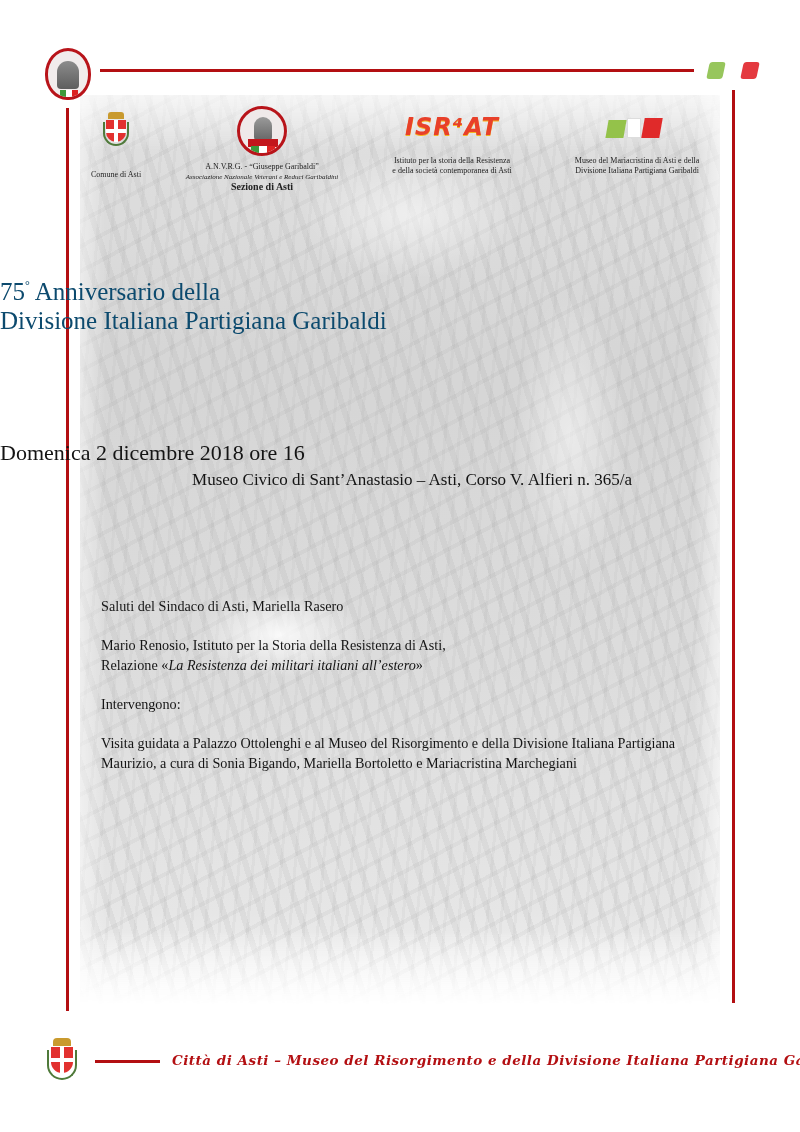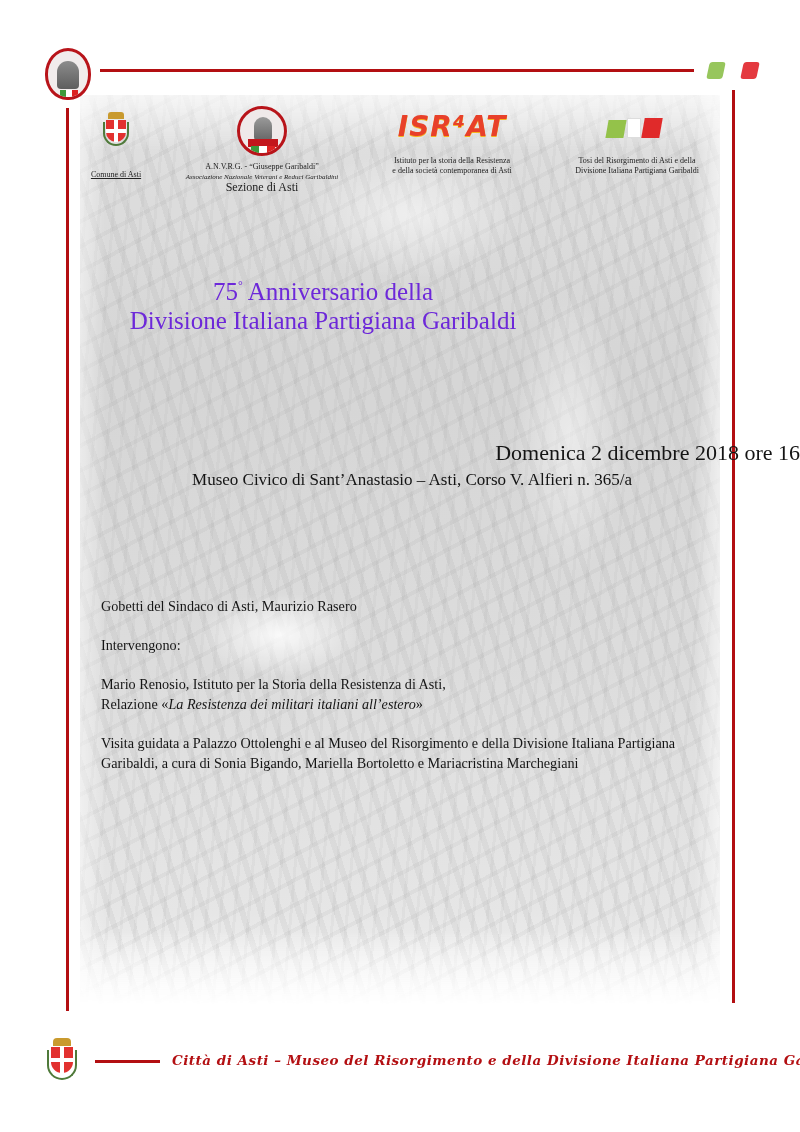--- a/index.html
+++ b/index.html
@@ -61,32 +61,32 @@
     .anvrg-medal {
       width: 50px; height: 50px; margin: 0 auto 6px; border-radius: 50%;
       border: 3px solid #b8141a; background: #efe9e9; position: relative; overflow: hidden;
     }
     .anvrg-medal .face { position: absolute; left: 14px; top: 8px; width: 18px; height: 24px; border-radius: 9px 9px 4px 4px; background: linear-gradient(#9a9a9a, #666); }
     .anvrg-medal .scarf { position: absolute; left: 8px; top: 30px; width: 30px; height: 8px; background: #c3161c; }
     .anvrg-medal .flag { position: absolute; bottom: 0; left: 11px; width: 24px; height: 7px; background: linear-gradient(90deg, #3c9a3c 0 33%, #fff 33% 66%, #d22 66%); }
 
     .isr-logo {
       font-family: "DejaVu Sans", sans-serif; font-weight: bold; font-style: italic;
-      font-size: 28px; letter-spacing: 1px; margin: 0 auto 12px; height: 22px;
+      font-size: 24px; letter-spacing: 1px; margin: 0 auto 12px; height: 22px;
       color: #e8402a; text-shadow: 0 1px 0 #f5b41f;
     }
     .museo-flag { position: relative; width: 60px; height: 22px; margin: 0 auto 16px; }
     .museo-flag .g { position: absolute; left: 0; top: 2px; width: 18px; height: 18px; background: #94c24a; transform: skewX(-10deg); }
     .museo-flag .w { position: absolute; left: 20px; top: 0; width: 14px; height: 20px; background: #ffffff; border: 1px solid #ddd; }
     .museo-flag .r { position: absolute; left: 36px; top: 0; width: 18px; height: 20px; background: #e02a2a; transform: skewX(-10deg); }
 
     
-    .title { position: absolute; left: 0; width: 646px; text-align: center; color: #6d28d9; font-size: 25px; line-height: 30px; }
+    .title { position: absolute; left: 0; width: 646px; text-align: left; color: #0c4a6e; font-size: 25px; line-height: 30px; }
     .title sup { font-size: 12px; vertical-align: 11px; }
-    .event-date { position: absolute; left: 0; width: 800px; text-align: right; font-size: 22px; color: #141414; top: 440px; }
+    .event-date { position: absolute; left: 0; width: 800px; text-align: left; font-size: 22px; color: #141414; top: 440px; }
     .event-place { position: absolute; left: 12px; width: 800px; text-align: center; font-size: 17px; color: #141414; top: 470px; }
 
     
     .program { position: absolute; left: 101px; top: 596px; width: 600px; font-size: 14.2px; line-height: 20px; color: #151515; }
     .program p { margin-bottom: 19px; }
     .program em { font-style: italic; }
 
     
     .footer-crest { position: absolute; left: 46px; top: 1038px; width: 32px; height: 46px; }
     .footer-crest .crown { position: absolute; top: 0; left: 7px; width: 18px; height: 8px; background: #c99a2e; border-radius: 4px 4px 0 0; }
@@ -119,66 +119,66 @@
   <div class="g"></div>
   <div class="r"></div>
 </div>
 
 <div class="sponsor" style="left:86px; top:112px; width:60px;">
   <div class="crest">
     <div class="wreath"></div>
       <div class="crown"></div>
       <div class="shield"></div>
   </div>
-  <span class="line" style="margin-top:24px;text-decoration:underline;">Comune di Asti</span>
+  <span class="line" style="margin-top:24px;">Comune di Asti</span>
 </div>
 
 <div class="sponsor" style="left:172px; top:106px; width:180px;">
   <div class="anvrg-medal">
     <div class="face"></div>
       <div class="scarf"></div>
       <div class="flag"></div>
   </div>
   <span class="line">A.N.V.R.G. - “Giuseppe Garibaldi”</span>
   <span class="line" style="font-size:7px;font-style:italic;">Associazione Nazionale Veterani e Reduci Garibaldini</span>
-  <span class="line" style="font-size:12px;">Sezione di Asti</span>
+  <span class="line" style="font-size:10px;font-weight:bold;">Sezione di Asti</span>
 </div>
 
 <div class="sponsor" style="left:372px; top:122px; width:160px;">
   <div class="isr-logo">ISR⁴AT</div>
   <span class="line">Istituto per la storia della Resistenza</span>
   <span class="line">e della società contemporanea di Asti</span>
 </div>
 
 <div class="sponsor" style="left:552px; top:118px; width:170px;">
   <div class="museo-flag">
     <div class="g"></div>
       <div class="w"></div>
       <div class="r"></div>
   </div>
-  <span class="line">Tosi del Risorgimento di Asti e della</span>
+  <span class="line">Museo del Mariacristina di Asti e della</span>
   <span class="line">Divisione Italiana Partigiana Garibaldi</span>
 </div>
 
 <div class="title" style="top:270px;">
   <span>75</span><sup>°</sup><span> Anniversario della</span>
 </div>
 <div class="title" style="top:306px;">Divisione Italiana Partigiana Garibaldi</div>
 
 <div class="event-date">Domenica 2 dicembre 2018 ore 16</div>
 <div class="event-place">Museo Civico di Sant’Anastasio – Asti, Corso V. Alfieri n. 365/a</div>
 
 <div class="program">
-  <p>Gobetti del Sindaco di Asti, Maurizio Rasero</p>
-  <p>Intervengono:</p>
+  <p>Saluti del Sindaco di Asti, Mariella Rasero</p>
   <p>
     <span>Mario Renosio, Istituto per la Storia della Resistenza di Asti,</span><br>
     <span>Relazione «</span><em>La Resistenza dei militari italiani all’estero</em><span>»</span>
   </p>
-  <p>Visita guidata a Palazzo Ottolenghi e al Museo del Risorgimento e della Divisione Italiana Partigiana Garibaldi, a cura di Sonia Bigando, Mariella Bortoletto e Mariacristina Marchegiani</p>
+  <p>Intervengono:</p>
+  <p>Visita guidata a Palazzo Ottolenghi e al Museo del Risorgimento e della Divisione Italiana Partigiana Maurizio, a cura di Sonia Bigando, Mariella Bortoletto e Mariacristina Marchegiani</p>
 </div>
 
 <div class="footer-crest">
   <div class="wreath"></div>
     <div class="crown"></div>
     <div class="shield"></div>
 </div>
 <div class="footer-text">Città di Asti – Museo del Risorgimento e della Divisione Italiana Partigiana Garibaldi</div>
 
 </body></html>

